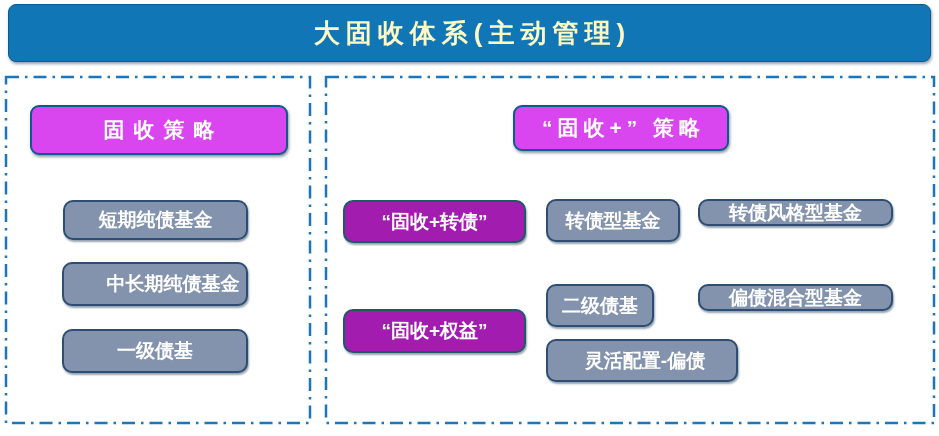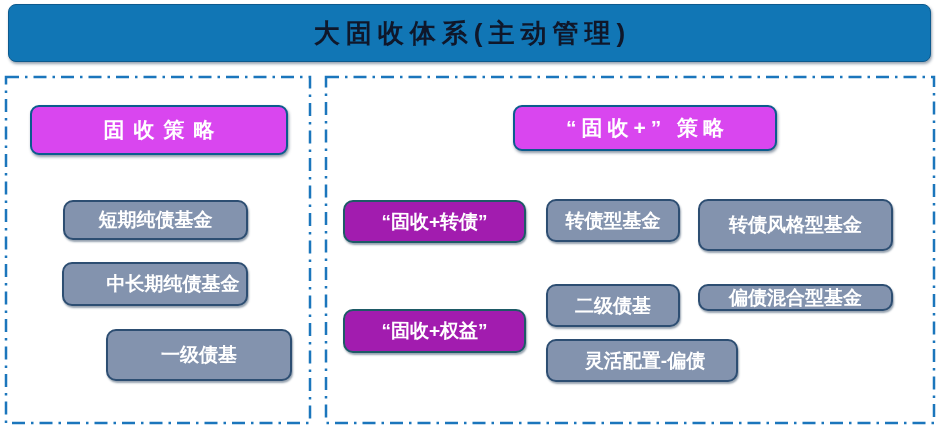--- a/index.html
+++ b/index.html
@@ -15,21 +15,21 @@
   
   .title-bar {
     position: absolute;
     left: 8px; top: 4px;
     width: 923px; height: 58px;
     background: #1176b5;
     border: 1px solid #0d5a8e;
     border-radius: 8px;
     box-shadow: 1px 2px 3px rgba(25,50,80,0.45);
     display: flex; align-items: center; justify-content: center;
-    color: #0f172a;
+    color: #fef9c3;
     font-size: 26px;
     font-weight: bold;
     letter-spacing: 6px;
     text-indent: 6px;
     box-sizing: border-box;
   }
 
   
   .panel-svg { position: absolute; }
   .panel-svg rect {
@@ -67,29 +67,29 @@
     border: 2px solid #1e5a66;
     border-radius: 10px;
     font-size: 19px;
     box-shadow: 1px 2px 2px rgba(25,50,80,0.45);
   }
 
   
   .lp-header { left: 30px;  top: 105px; width: 258px; height: 50px; letter-spacing: 9px; text-indent: 9px; }
   .lp-item-0 { left: 63px;  top: 200px; width: 185px; height: 40px; text-align: center; }
   .lp-item-1 { left: 62px;  top: 262px; width: 186px; height: 44px; padding-left: 36px; }
-  .lp-item-2 { left: 62px;  top: 329px; width: 186px; height: 52px; margin-left: 44px; }
+  .lp-item-2 { left: 62px;  top: 329px; width: 186px; height: 44px; }
 
   
-  .rp-header   { left: 513px; top: 105px; width: 264px; height: 46px; letter-spacing: 5px; text-indent: 5px; }
+  .rp-header   { left: 513px; top: 105px; width: 216px; height: 46px; letter-spacing: 5px; text-indent: 5px; }
   .rp-g0-label { left: 343px; top: 200px; width: 183px; height: 43px; }
   .rp-g0-i0    { left: 546px; top: 199px; width: 134px; height: 43px; }
-  .rp-g0-i1    { left: 698px; top: 199px; width: 195px; height: 52px; }
+  .rp-g0-i1    { left: 698px; top: 199px; width: 195px; height: 27px; }
   .rp-g1-label { left: 343px; top: 309px; width: 183px; height: 44px; }
-  .rp-g1-i0    { left: 546px; top: 284px; width: 134px; height: 43px; }
+  .rp-g1-i0    { left: 546px; top: 284px; width: 108px; height: 43px; }
   .rp-g1-i1    { left: 698px; top: 284px; width: 195px; height: 27px; }
   .rp-g1-i2    { left: 546px; top: 339px; width: 192px; height: 43px; padding-left: 6px; }
 </style>
 </head>
 <body>
 
 <div id="canvas">
 
   <div class="title-bar">大固收体系(主动管理)</div>
 

